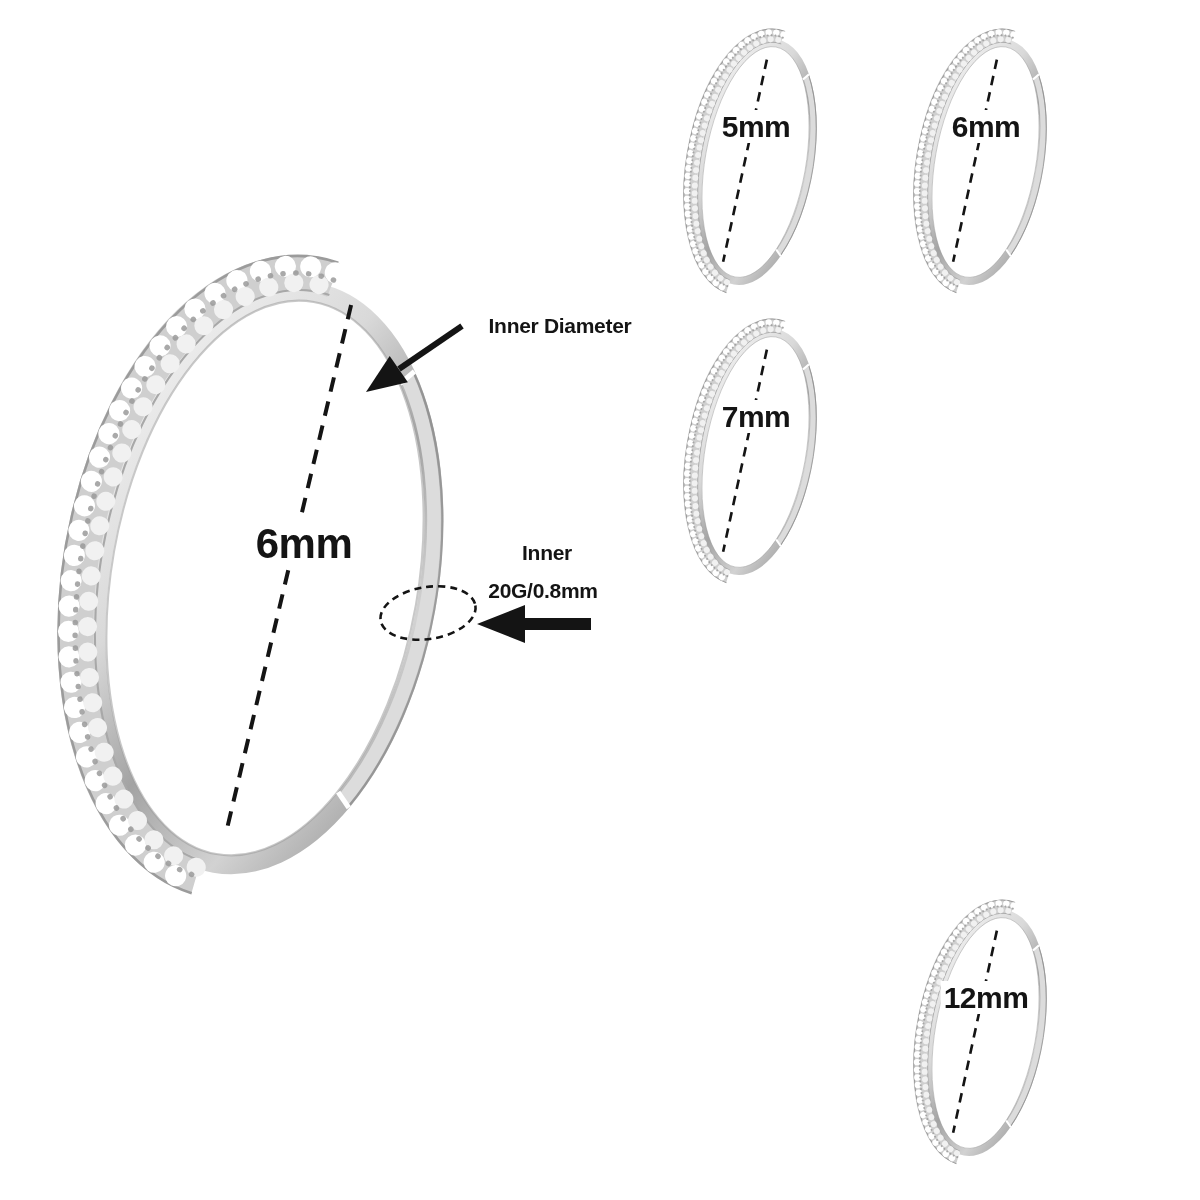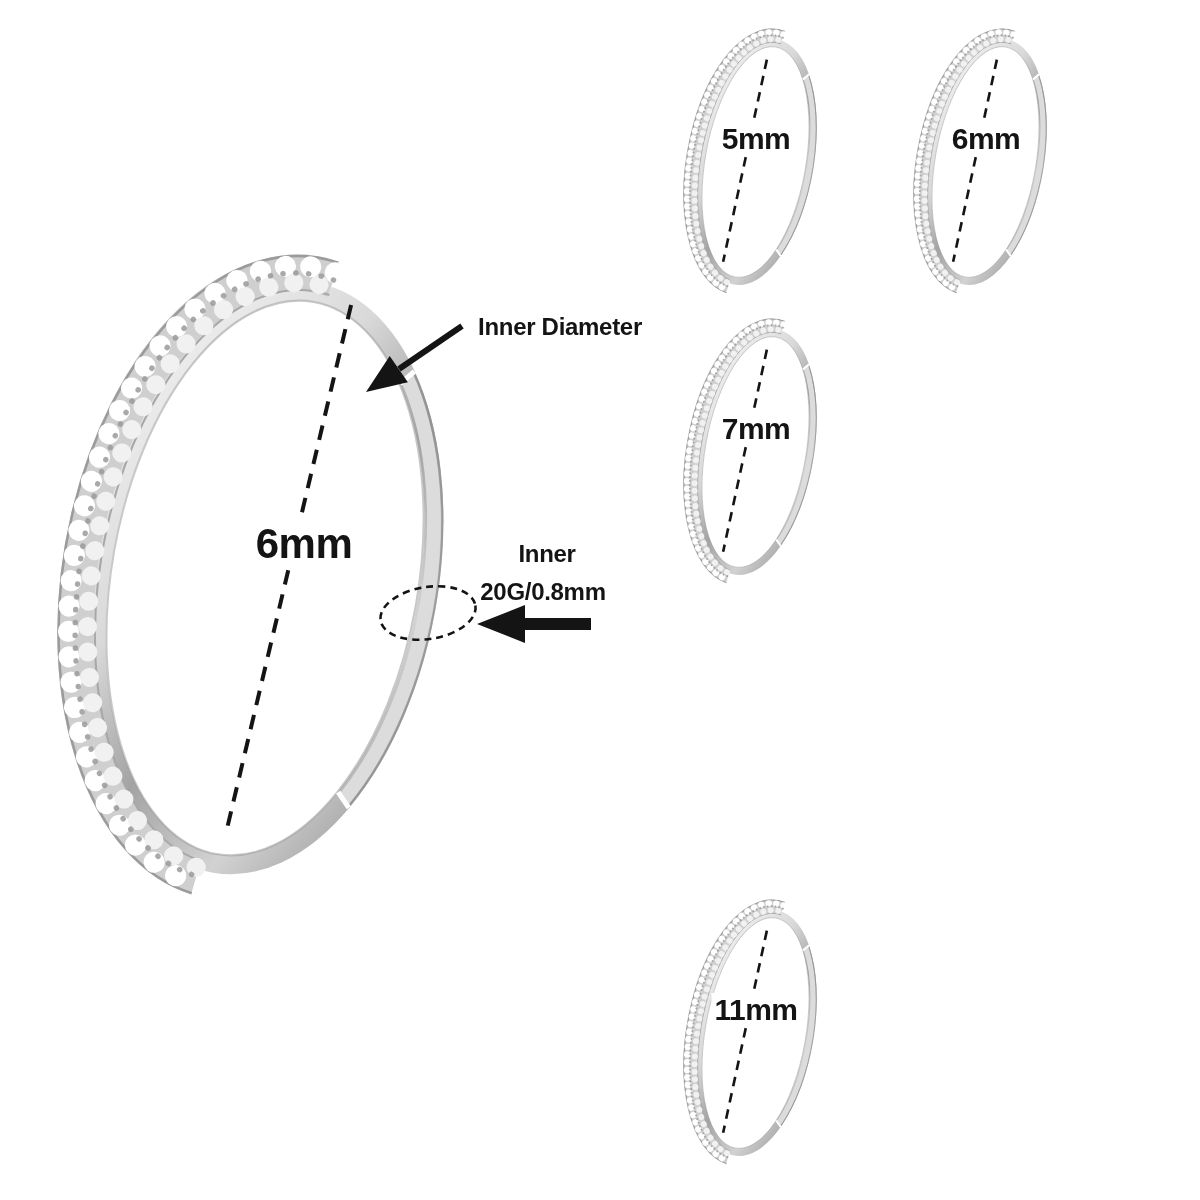--- a/index.html
+++ b/index.html
@@ -12,27 +12,27 @@
   .main-figure { position:absolute; left:55px; top:242px; width:420px; height:672px; }
   .main-figure .ring-svg { width:420px; height:672px; display:block; }
   .cell { position:absolute; width:175px; height:280px; }
   .cell .ring-svg { width:175px; height:280px; display:block; }
   .dline { stroke:#141414; stroke-width:3; stroke-dasharray:11 8; fill:none; }
   .dline-main { stroke-width:1.9; stroke-dasharray:7 4.8; }
   .label {
     position:absolute; font-weight:bold; white-space:nowrap; background:#fff;
     letter-spacing:-0.5px; line-height:1.1; transform:translateX(-50%);
   }
-  .cell-size { left:88px; top:100px; font-size:30px; padding:0 3px; }
+  .cell-size { left:88px; top:88px; font-size:30px; padding:0 3px; }
   .main-size { left:249px; top:279px; font-size:42px; padding:0 5px; }
   .annot-layer { position:absolute; left:0; top:0; pointer-events:none; }
   .annot-layer line { stroke:#141414; stroke-width:6; }
   .annot-layer polygon { fill:#141414; stroke:none; }
   .annot-layer .gauge-ellipse { fill:none; stroke:#141414; stroke-width:2.6; stroke-dasharray:7 5; }
-  .annot-text { background:transparent; font-size:24px; letter-spacing:-0.3px;text-align:right; }
+  .annot-text { background:transparent; font-size:21px; letter-spacing:-0.3px;text-align:right; }
   .t-inner-diameter { left:560px; top:314px; }
   .t-gauge-title { left:547px; top:541px; }
   .t-gauge-value { left:543px; top:579px; }
 </style>
 </head>
 <body>
 
 <div class="canvas">
 
   <svg class="defs-holder" aria-hidden="true">
@@ -120,22 +120,22 @@
     <svg class="ring-svg" viewBox="0 0 200 320">
       <use href="#ringSmall"></use>
       <line class="dline" x1="113" y1="43" x2="63" y2="274"></line>
     </svg>
     <figcaption class="label cell-size">7mm</figcaption>
   </figure>
 
 
 
 
-  <figure class="cell" style="left:668px; top:893px;">
+
+  <figure class="cell" style="left:898px; top:893px;">
     <svg class="ring-svg" viewBox="0 0 200 320">
       <use href="#ringSmall"></use>
       <line class="dline" x1="113" y1="43" x2="63" y2="274"></line>
     </svg>
-    <figcaption class="label cell-size">11mm</figcaption>
+    <figcaption class="label cell-size">12mm</figcaption>
   </figure>
-
 
 </div>
 
 </body></html>

